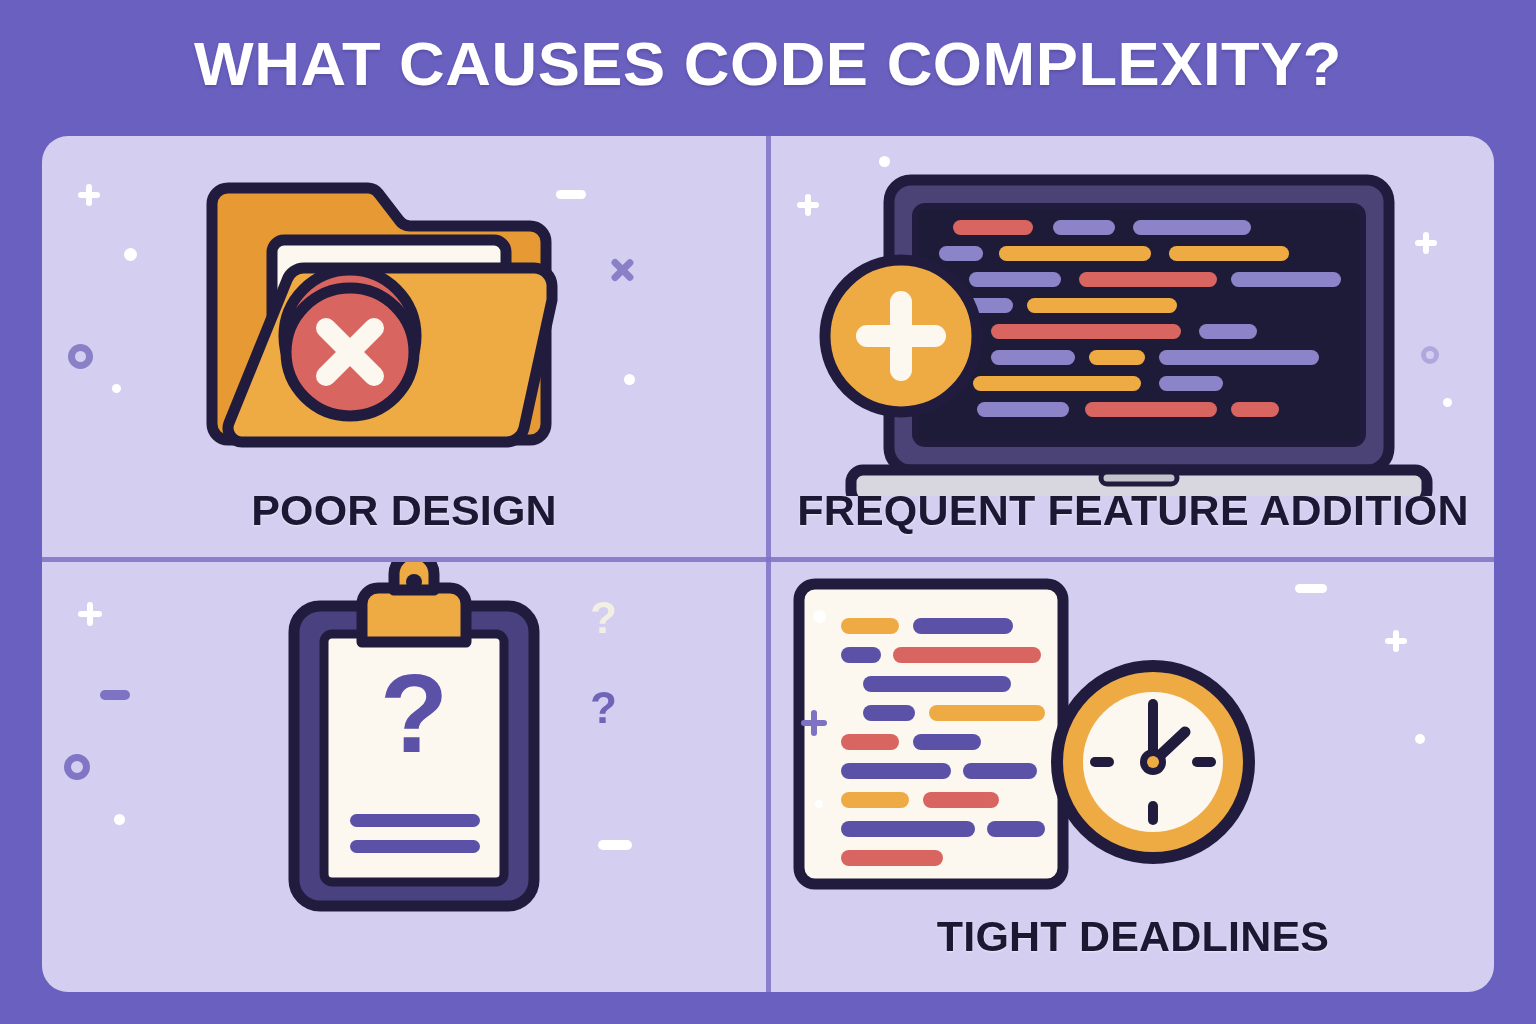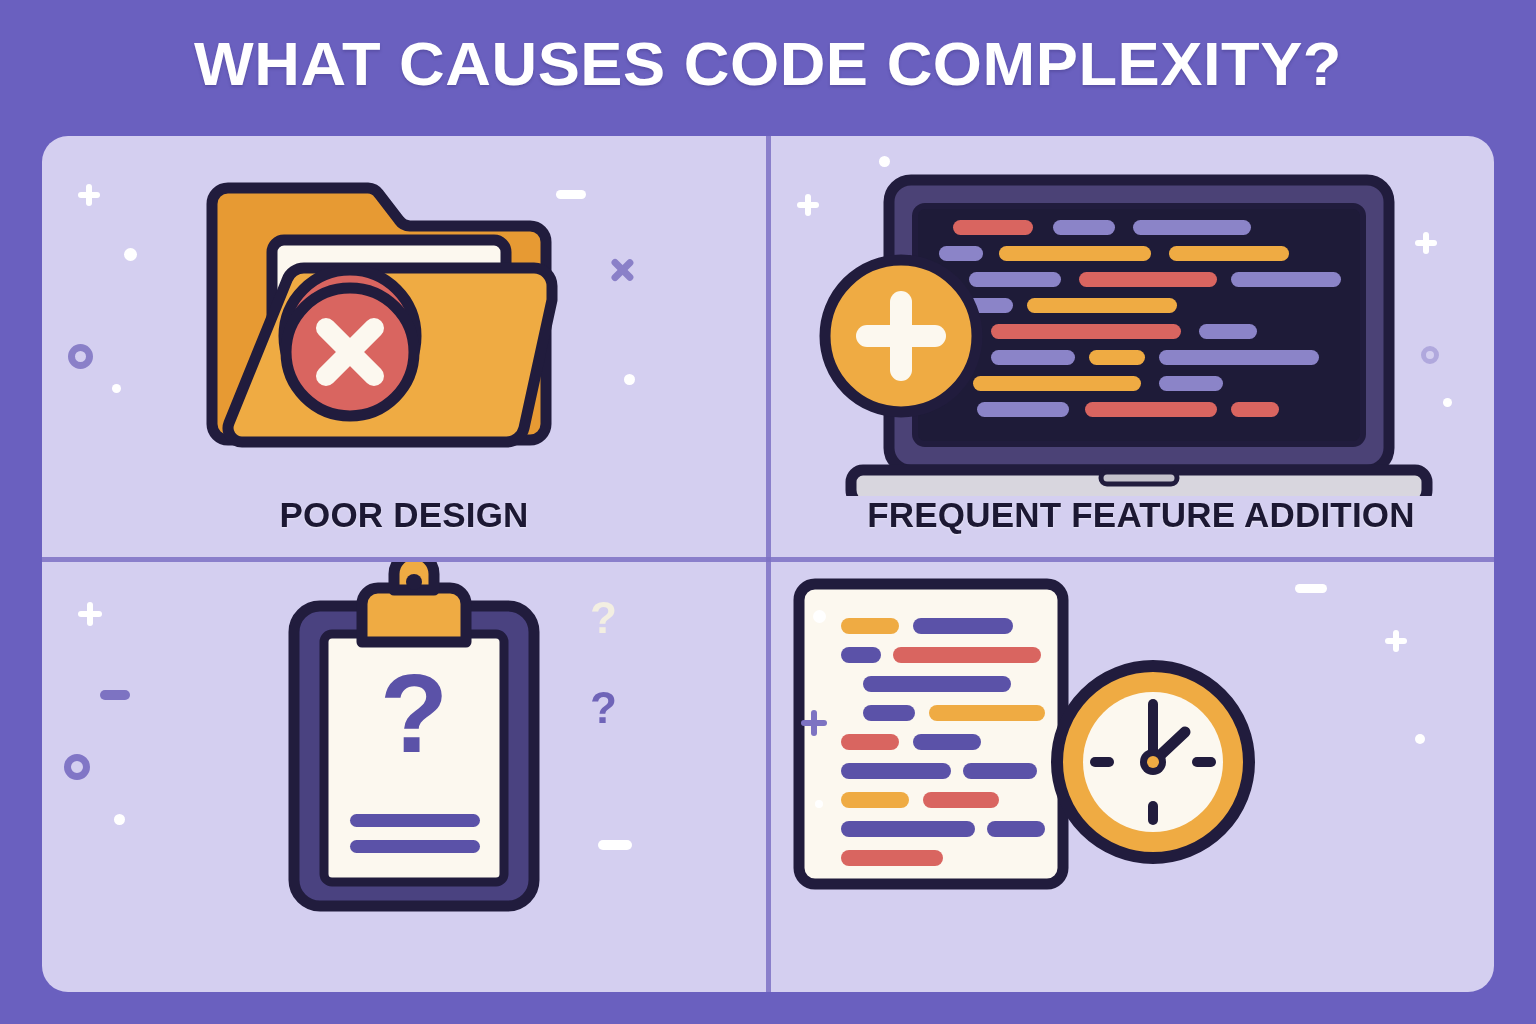--- a/index.html
+++ b/index.html
@@ -67,32 +67,32 @@
     background: #7c71c4;
     opacity: .85;
   }
 
   .quad {
     position: absolute;
     width: 724px;
     height: 421px;
   }
   .quad.tl { left: 0;     top: 0;   }
-  .quad.tr { left: 729px; top: 0; padding-left: 16px;   }
+  .quad.tr { left: 729px; top: 0;   }
   .quad.bl { left: 0;     top: 426px; }
   .quad.br { left: 729px; top: 426px; }
 
   .quad-label {
     position: absolute;
     left: 0;
     bottom: 22px;
     width: 100%;
     text-align: center;
     color: #1c1833;
-    font-size: 35px;
+    font-size: 43px;
     font-weight: bold;
     letter-spacing: 0.2px;
     text-shadow: 0 1px 2px rgba(255,255,255,0.55);
   }
 
   .art {
     position: absolute;
     left: 0;
     top: 0;
     width: 724px;
@@ -315,16 +315,17 @@
         </svg>
       </div>
       <div class="deco-layer" style="position: absolute; left: 0px; top: 0px; width: 724px; height: 421px; pointer-events: none;">
           <div class="deco dot" style="left: 42px; top: 48px; color: rgb(255, 255, 255); width: 13px; height: 13px; background: rgb(255, 255, 255);"></div>
           <div class="deco plus" style="left: 30px; top: 148px; color: rgb(125, 115, 194); width: 26px; height: 26px;"></div>
           <div class="deco dot" style="left: 44px; top: 238px; color: rgb(255, 255, 255); width: 8px; height: 8px; background: rgb(255, 255, 255);"></div>
           <div class="deco dash" style="left: 524px; top: 22px; color: rgb(255, 255, 255); width: 32px; height: 9px; background: rgb(255, 255, 255);"></div>
           <div class="deco plus" style="left: 614px; top: 68px; color: rgb(255, 255, 255); width: 22px; height: 22px;"></div>
           <div class="deco dot" style="left: 644px; top: 172px; color: rgb(255, 255, 255); width: 10px; height: 10px; background: rgb(255, 255, 255);"></div>
         </div>
+      <div class="quad-label">TIGHT DEADLINES</div>
     </div>
 
   </div>
 </div>
 
 </body></html>

